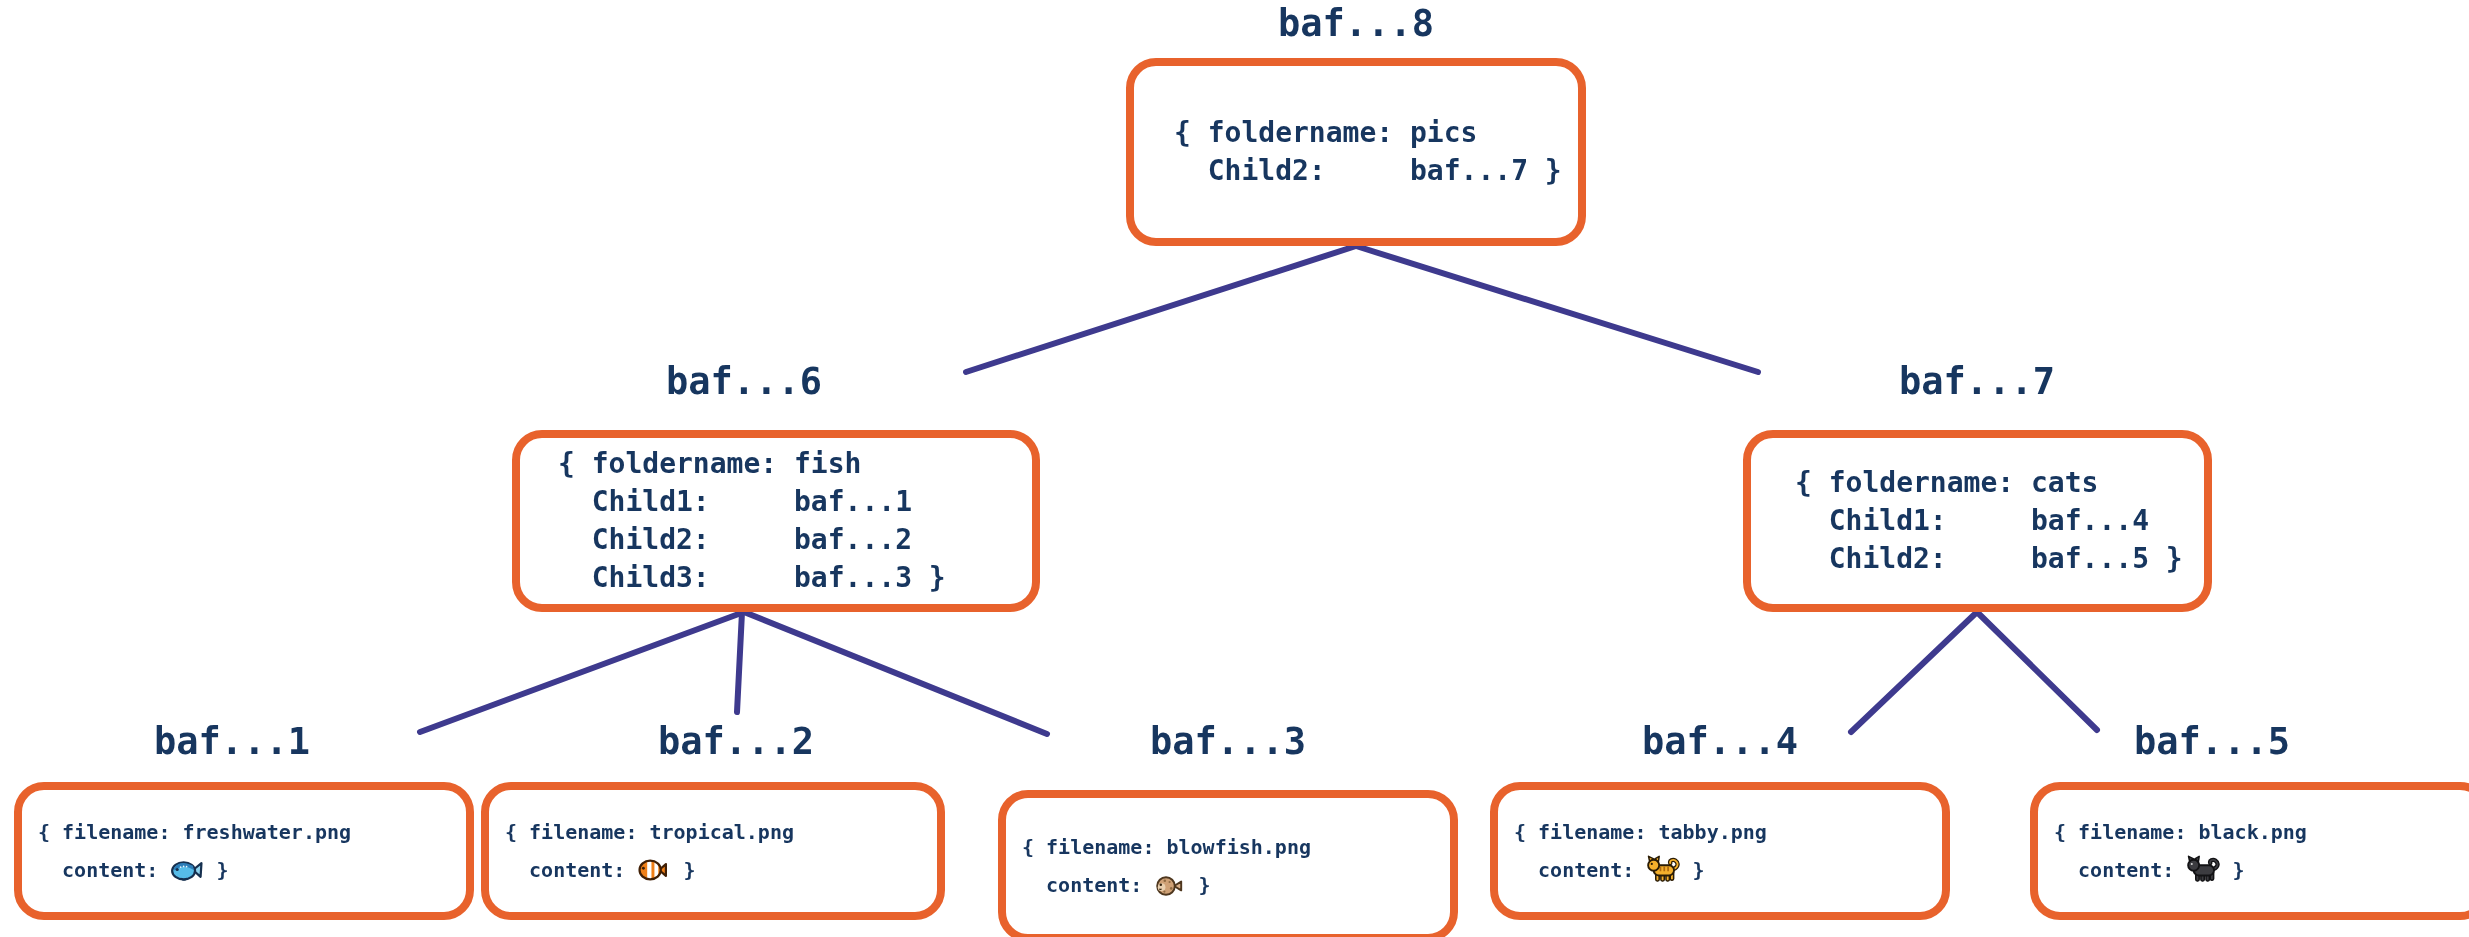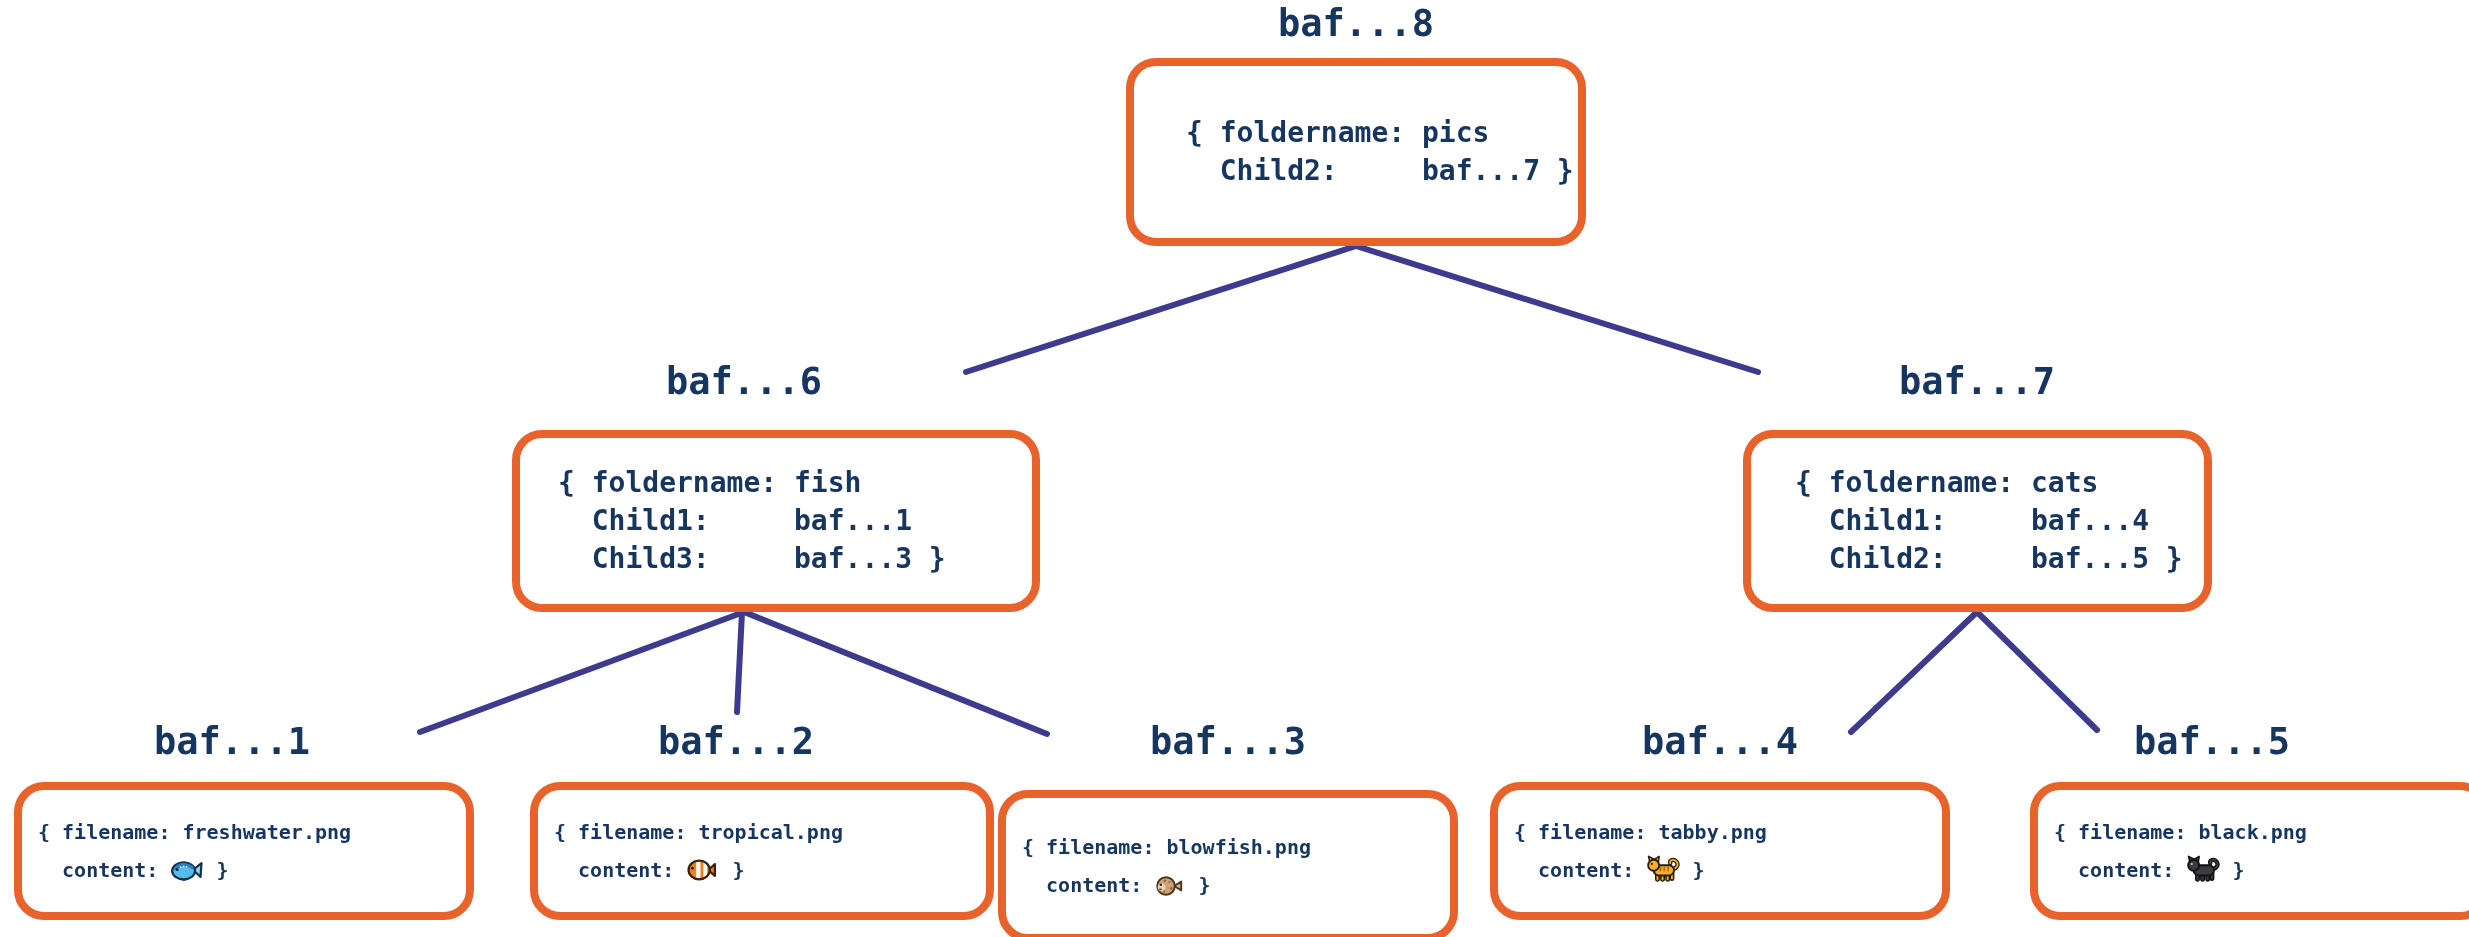--- a/index.html
+++ b/index.html
@@ -37,21 +37,21 @@
     z-index:2;
     box-sizing:border-box;
   }
   .code{
     font:700 28px "DejaVu Sans Mono", monospace;
     line-height:38px;
     color:var(--text);
     white-space:pre;
   }
   .leaf .code{font-size:20px;line-height:38px;}
-  .pad-a{padding-left:52px;}
+  .pad-a{padding-left:40px;}
   .pad-b{padding-left:38px;}
   .pad-c{padding-left:44px;}
   .leaf{padding-left:16px;}
   .emoji{display:inline-block;vertical-align:-7px;}
 </style>
 </head>
 <body>
 
 <div class="canvas">
 
@@ -68,20 +68,21 @@
   <div class="cid-title" style="left:1356px;top:2px;">baf...8</div>
   <div class="node-box pad-a" style="left:1126px;top:58px;width:460px;height:188px;">
     <div class="code">{ foldername: pics</div>
     <div class="code">  Child2:     baf...7 }</div>
   </div>
 
   <div class="cid-title" style="left:744px;top:360px;">baf...6</div>
   <div class="node-box pad-b" style="left:512px;top:430px;width:528px;height:182px;">
     <div class="code">{ foldername: fish</div>
     <div class="code">  Child1:     baf...1</div>
+    <div class="code">  Child2:     baf...2</div>
     <div class="code">  Child3:     baf...3 }</div>
   </div>
 
   <div class="cid-title" style="left:1977px;top:360px;">baf...7</div>
   <div class="node-box pad-c" style="left:1743px;top:430px;width:469px;height:182px;">
     <div class="code">{ foldername: cats</div>
     <div class="code">  Child1:     baf...4</div>
     <div class="code">  Child2:     baf...5 }</div>
   </div>
 
@@ -94,21 +95,21 @@
           <path d="M4.5 14 Q12 3.5 27 11 L28 16 Q15 8 5.5 17 Z" fill="#2c7db8"></path>
           <circle cx="8.5" cy="15.5" r="1.8" fill="#16304f"></circle>
           <circle cx="12.5" cy="12.5" r="1" fill="#eaf7fd"></circle>
           <circle cx="16" cy="11.8" r="1" fill="#eaf7fd"></circle>
           <circle cx="19.5" cy="12" r="1" fill="#eaf7fd"></circle>
           <path d="M13 26 q3.5 3 7 0" stroke="#16304f" stroke-width="2" fill="none"></path>
         </svg><span> }</span></div>
   </div>
 
   <div class="cid-title" style="left:736px;top:720px;">baf...2</div>
-  <div class="node-box leaf" style="left:530px;top:782px;width:464px;height:138px;">
+  <div class="node-box leaf" style="left:481px;top:782px;width:464px;height:138px;">
     <div class="code">{ filename: tropical.png</div>
     <div class="code"><span>  content: </span><svg class="emoji" viewBox="0 0 40 32" width="34" height="28">
           <defs>
             <clipPath id="tfb">
               <ellipse cx="15.5" cy="16" rx="12.5" ry="11"></ellipse>
             </clipPath>
           </defs>
           <path d="M26 16 L34 9 V23 Z" fill="#f08018" stroke="#401f05" stroke-width="2.6" stroke-linejoin="round"></path>
           <ellipse cx="15.5" cy="16" rx="12.5" ry="11" fill="#f08018"></ellipse>
           <g clip-path="url(#tfb)">

